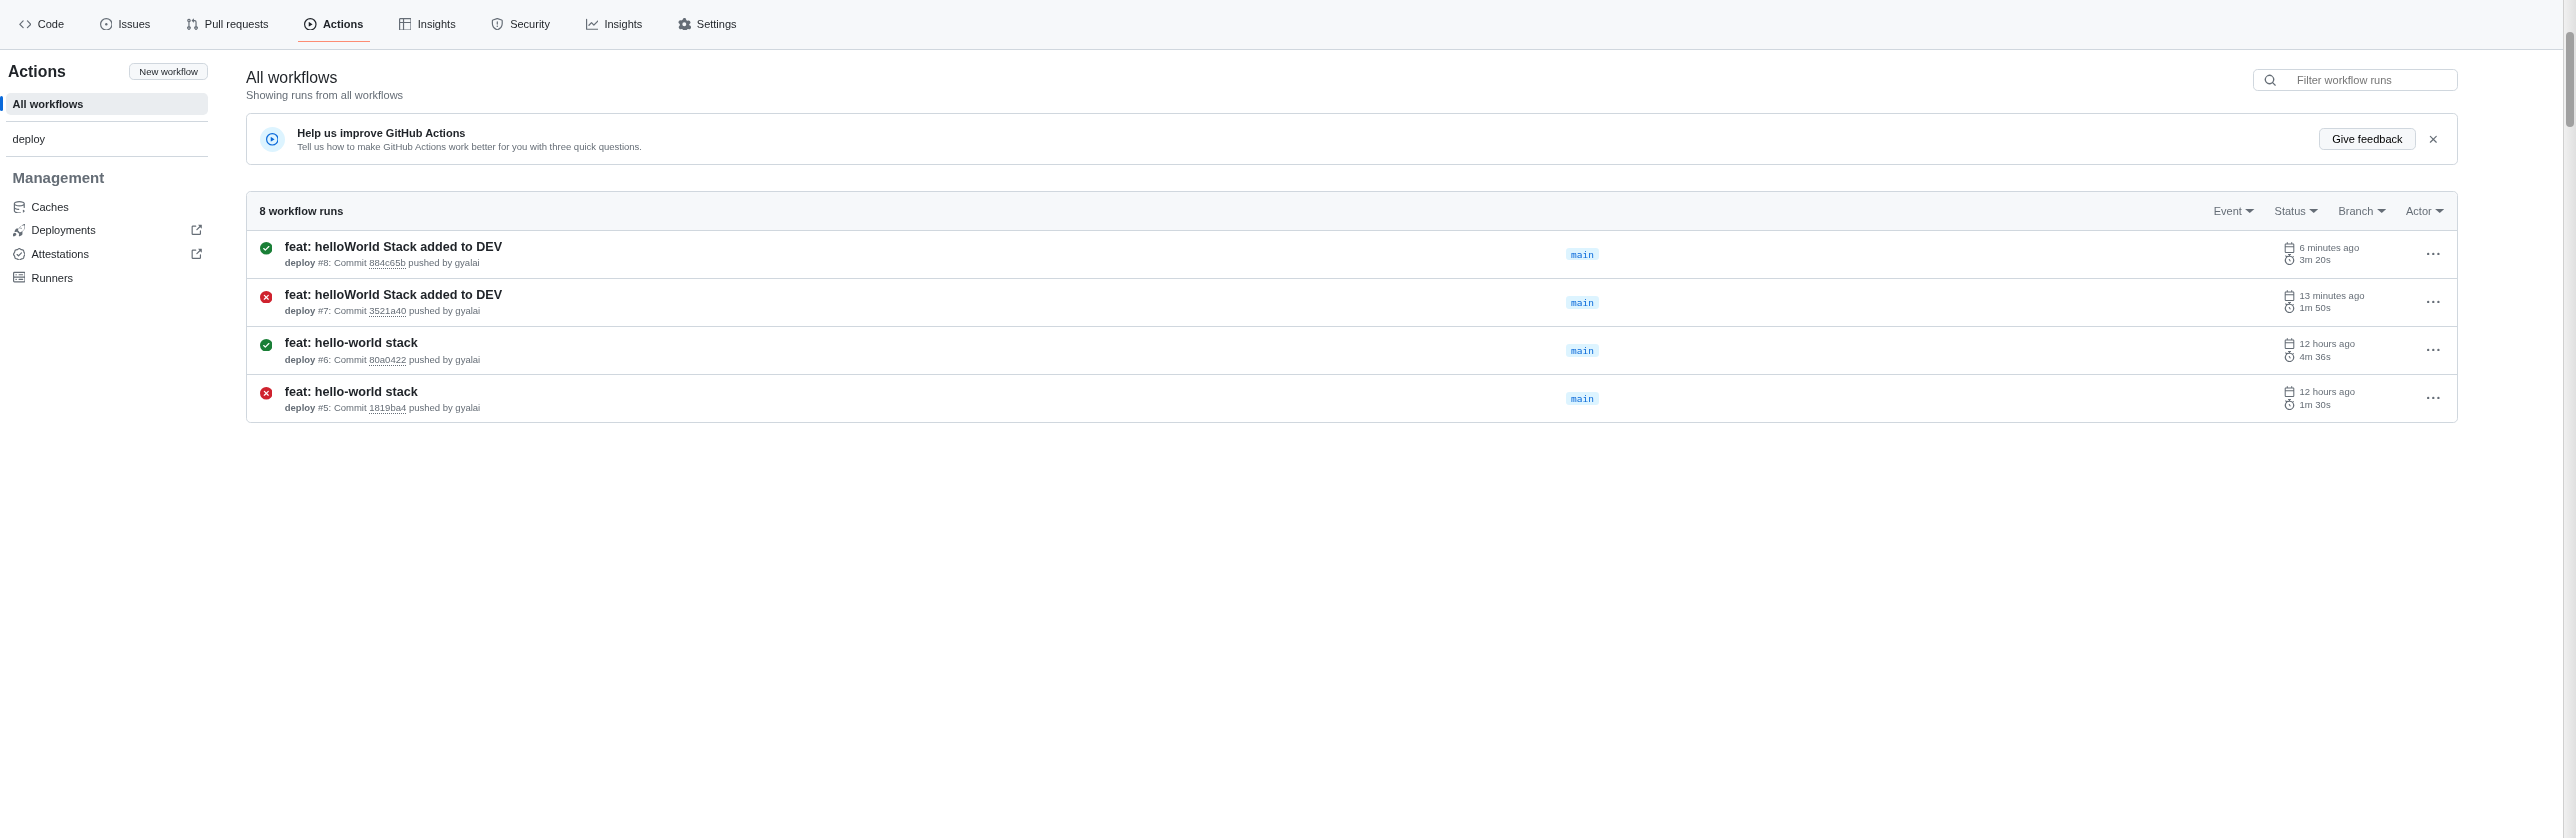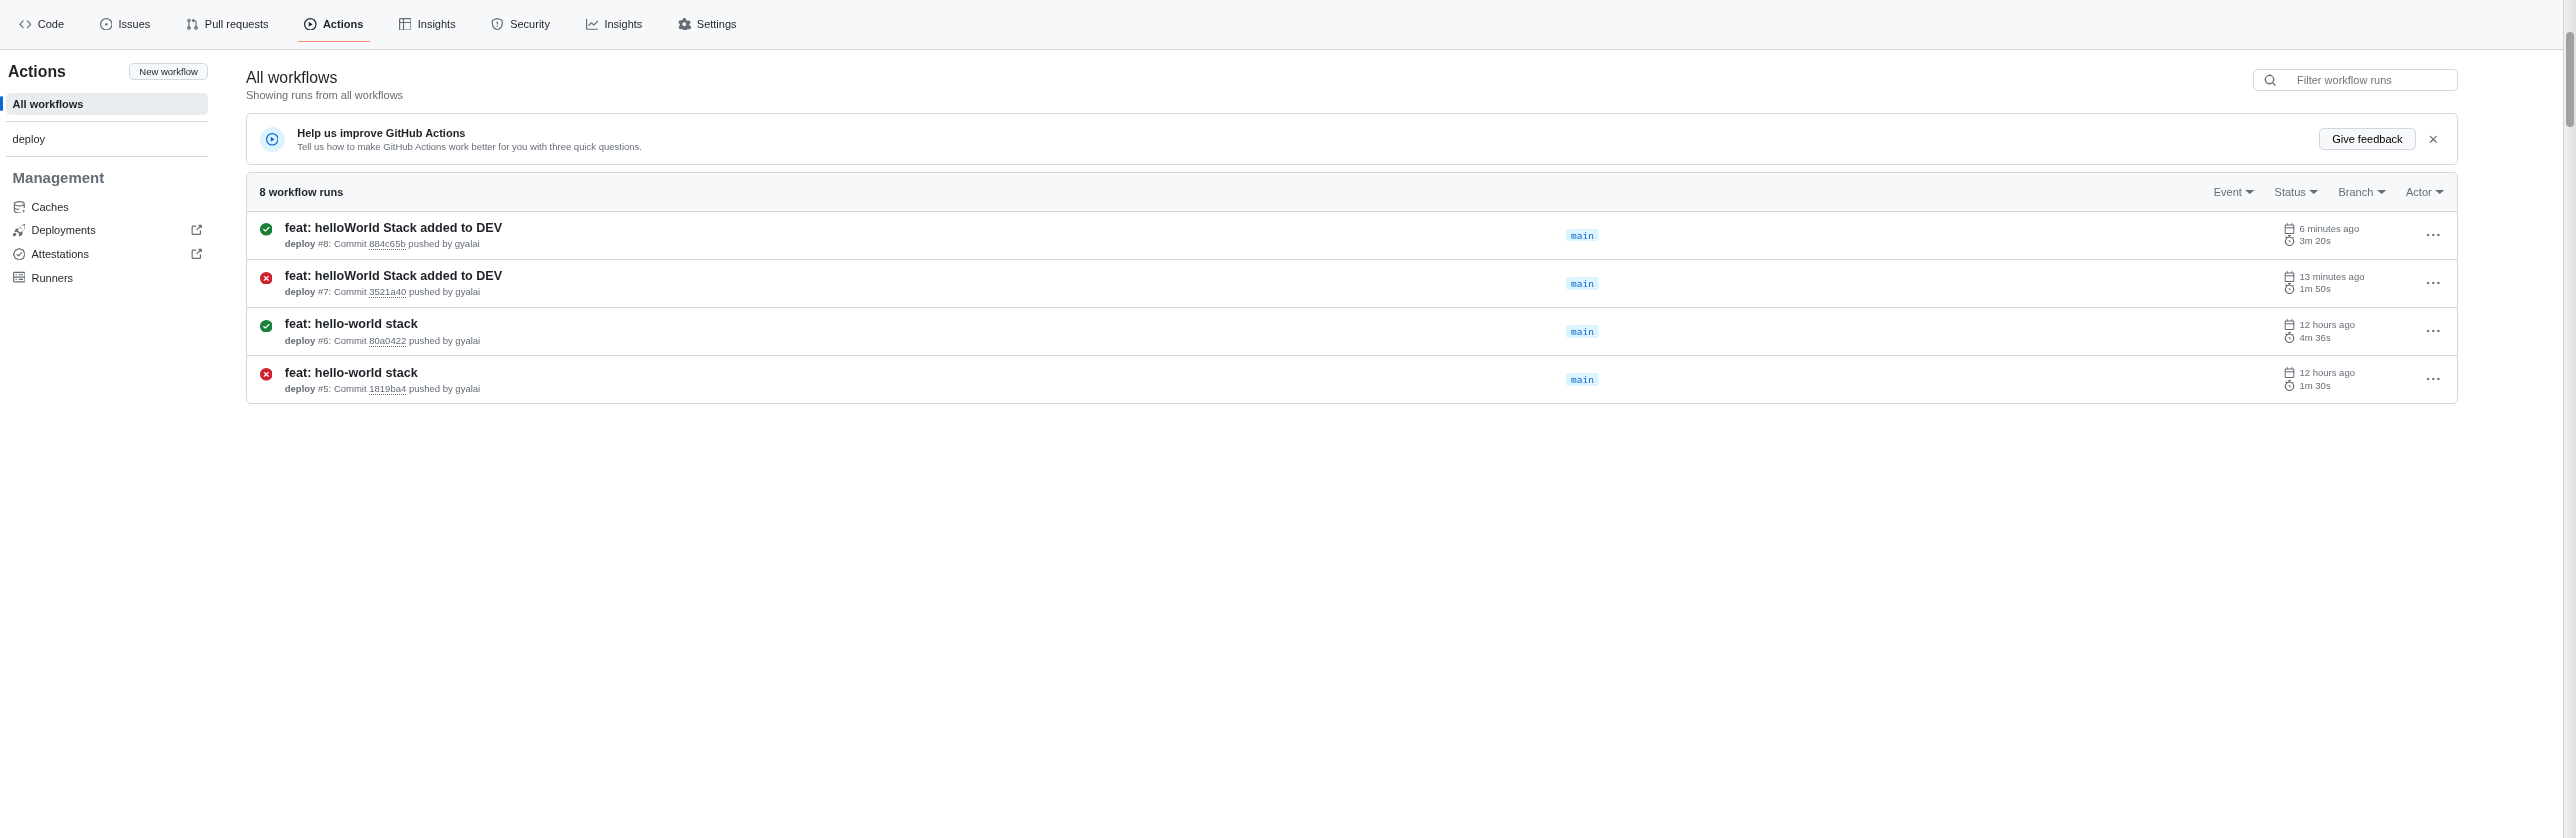--- a/index.html
+++ b/index.html
@@ -22,21 +22,21 @@
 .sidebar-section-label { font-size: 15px; color: #656d76; font-weight: 600; padding: 6.3px 6.3px 3.2px; }
 .sidebar-item svg.leading { width: 12.6px; height: 12.6px; margin-right: 6.3px; color: #656d76; }
 .sidebar-item svg.trailing { width: 12.6px; height: 12.6px; color: #656d76; }
 .content { flex: 1; padding: 19px 25px 0 25px; max-width: 1134px;}
 .content-header { display: flex; justify-content: space-between; align-items: flex-start; margin-bottom: 12.6px; }
 .page-title { font-size: 15.8px; font-weight: 400; }
 .page-subtitle { font-size: 11px; color: #656d76; margin-top: 1.6px; }
 .search-box { display: flex; align-items: center; border: 0.8px solid #d0d7de; border-radius: 4.7px; padding: 3.9px 9.5px; width: 205px; gap: 21px; background: #fff; }
 .search-box input { border: none; outline: none; flex: 1; font-size: 11px; background: transparent; }
 .search-box svg { width: 12.6px; height: 12.6px; color: #656d76; }
-.feedback-banner { display: flex; align-items: center; justify-content: space-between; border: 0.8px solid #d0d7de; border-radius: 4.7px; padding: 12.6px 12.6px; margin-bottom: 7px; gap: 11px; }
+.feedback-banner { display: flex; align-items: center; justify-content: space-between; border: 0.8px solid #d0d7de; border-radius: 4.7px; padding: 12.6px 12.6px; margin-bottom: 26px; gap: 11px; }
 .feedback-left { display: flex; align-items: center; gap: 12.6px; }
 .feedback-icon { width: 25px; height: 25px; display: flex; align-items: center; justify-content: center; border-radius: 50%; background: #ddf4ff; color: #0969da; flex-shrink: 0; }
 .feedback-title { font-weight: 600; font-size: 11px; }
 .feedback-text { font-size: 9.5px; color: #656d76; margin-top: 1.6px; }
 .feedback-right { display: flex; align-items: center; gap: 6.3px; }
 .feedback-btn { font-size: 11px; padding: 3.9px 12.6px; border: 0.8px solid #d0d7de; border-radius: 4.7px; background: #f6f8fa; cursor: pointer; font-weight: 500; }
 .close-btn { width: 22px; height: 22px; display: flex; align-items: center; justify-content: center; cursor: pointer; color: #656d76; }
 .runs-card { border: 0.8px solid #d0d7de; border-radius: 4.7px; }
 .runs-card-header { display: flex; justify-content: space-between; align-items: center; padding: 12.6px; background: #f6f8fa; border-bottom: 0.8px solid #d0d7de; border-radius: 4.7px 4.7px 0 0; }
 .runs-count { font-weight: 600; font-size: 11px; }

